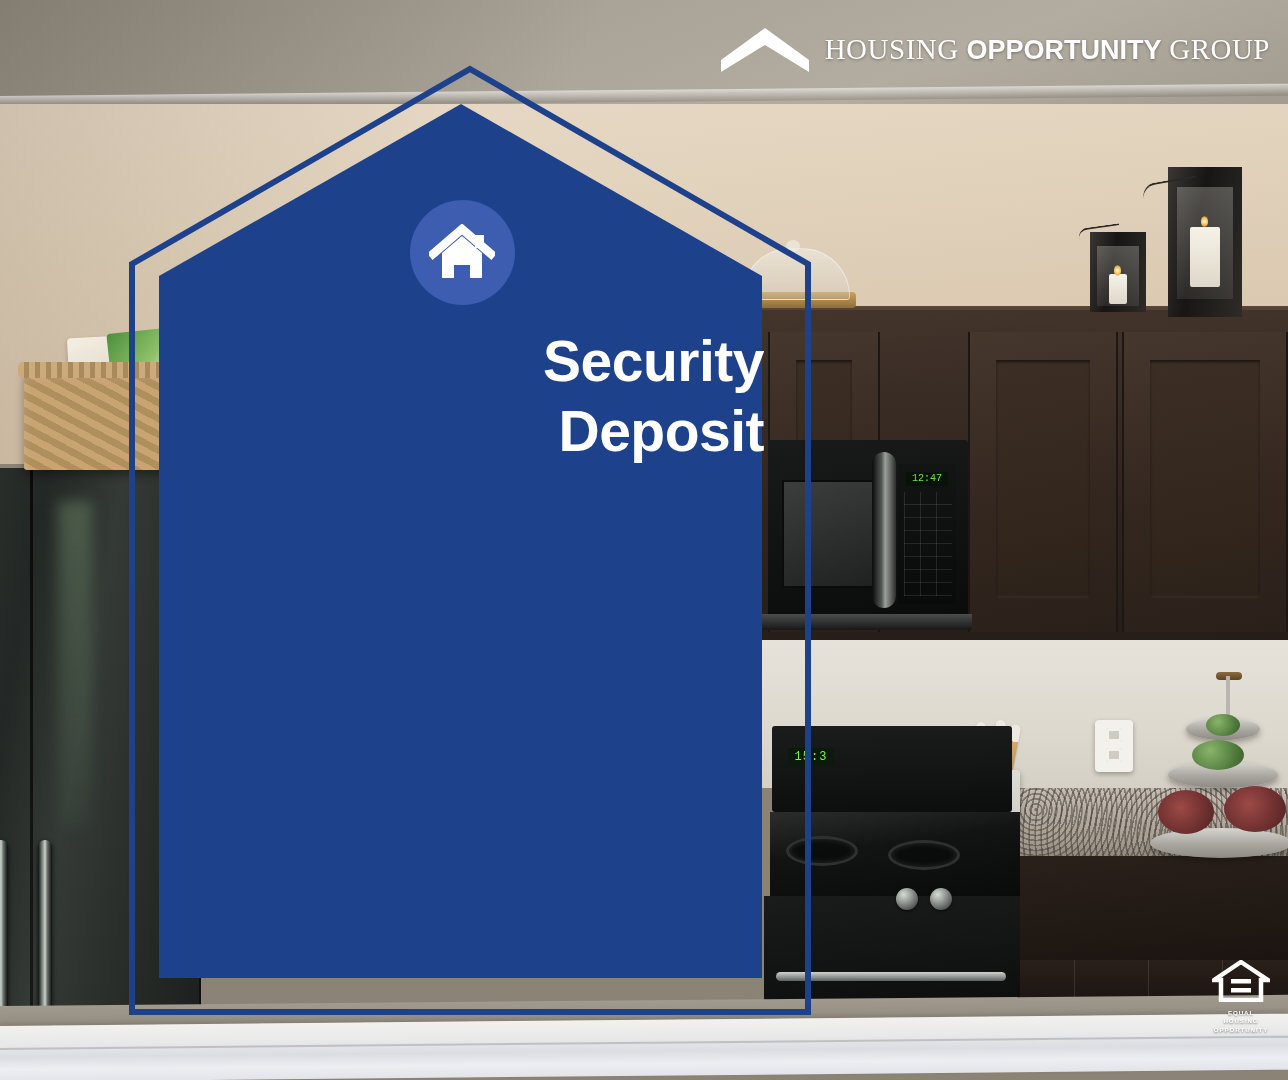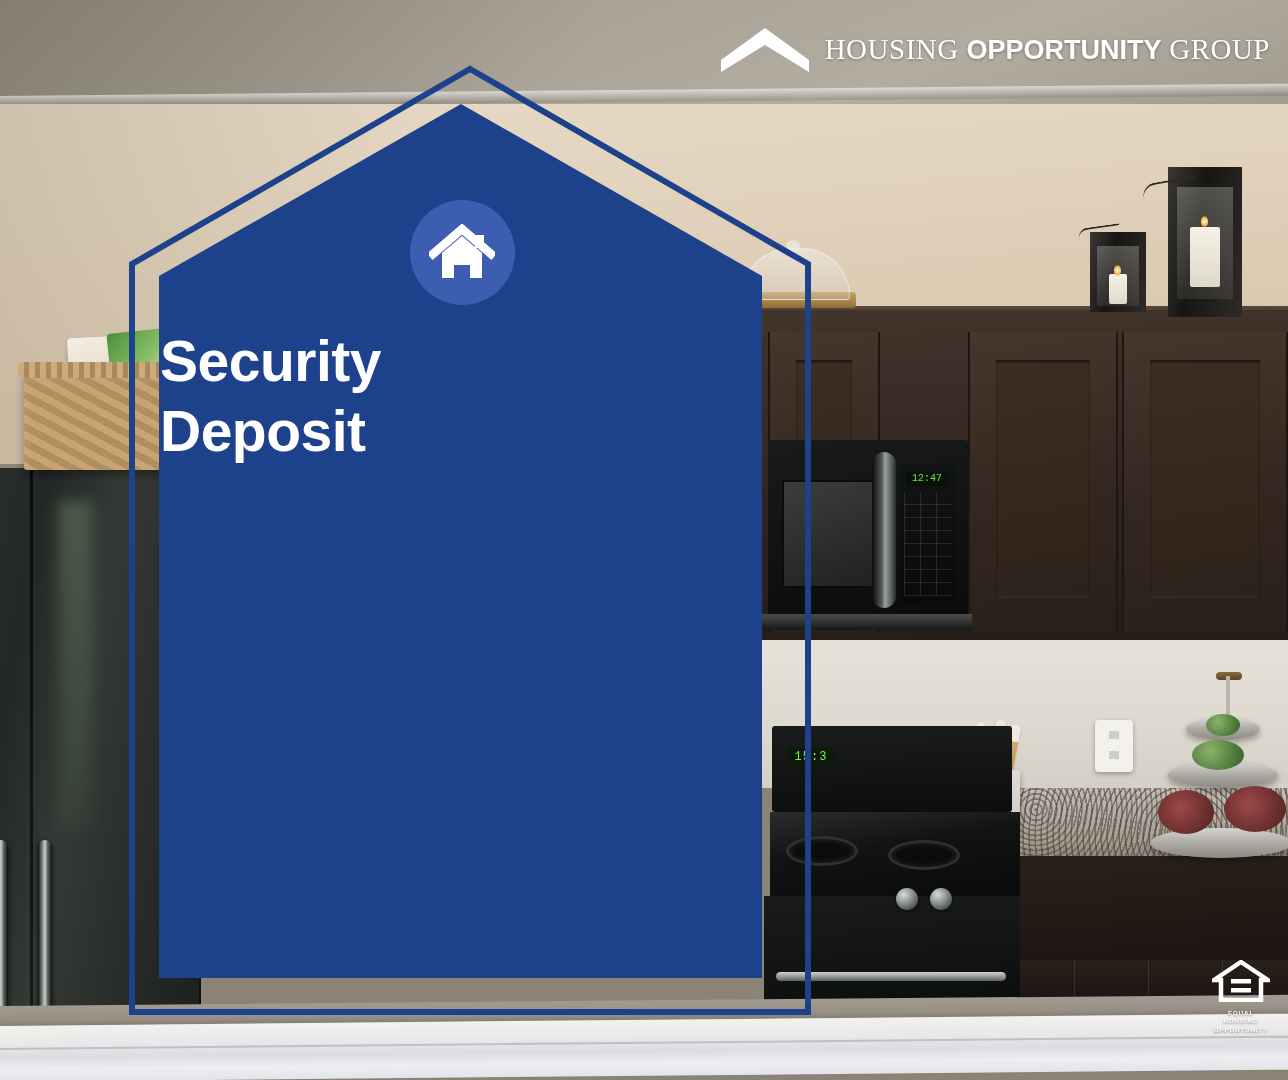--- a/index.html
+++ b/index.html
@@ -290,21 +290,21 @@
     font-size:29px; letter-spacing:.5px; white-space:nowrap;
     text-shadow:0 1px 3px rgba(0,0,0,.35);
   }
   .logoText .bold{
     font-family:"Liberation Sans", sans-serif;
     font-weight:bold; font-size:27px; letter-spacing:0;
   }
 
   .cardContent{
     position:absolute; left:160px; top:200px; width:604px;
-    text-align:left; color:#ffffff;
+    text-align:right; color:#ffffff;
   }
   .iconCircle{
     width:105px; height:105px; border-radius:50%;
     background:#3d5db0; margin:0 auto 22px auto;
     display:flex; align-items:center; justify-content:center;
   }
   h1.headline{
     font-size:57px; font-weight:bold; line-height:1.22;
     letter-spacing:-0.5px; margin:0 0 42px 0;
   }

